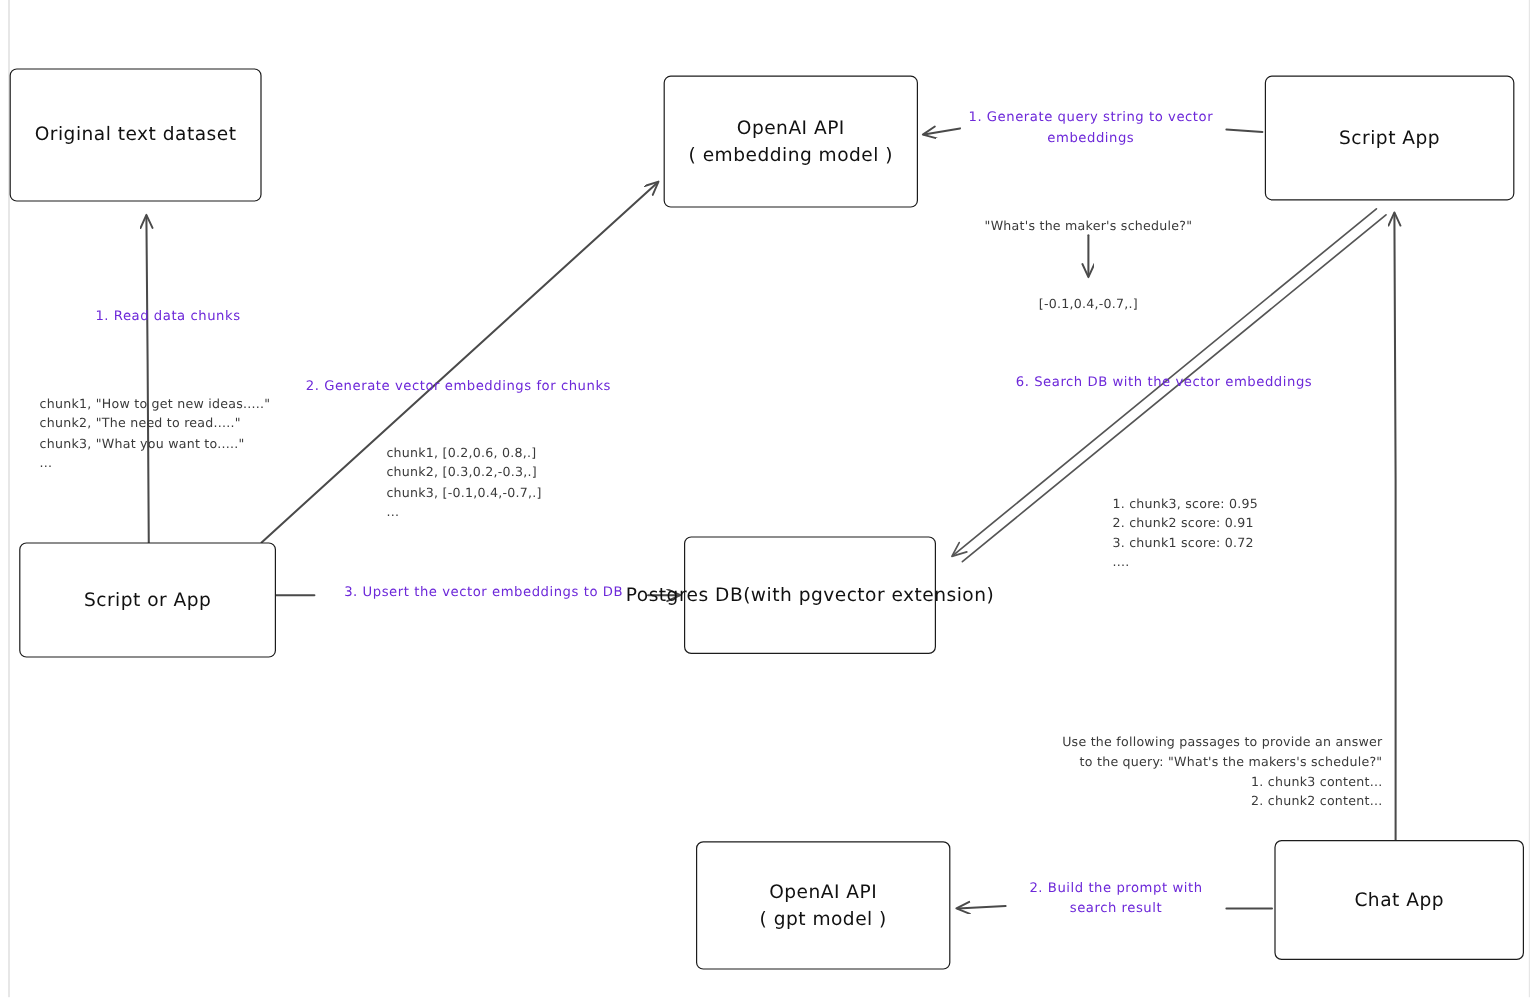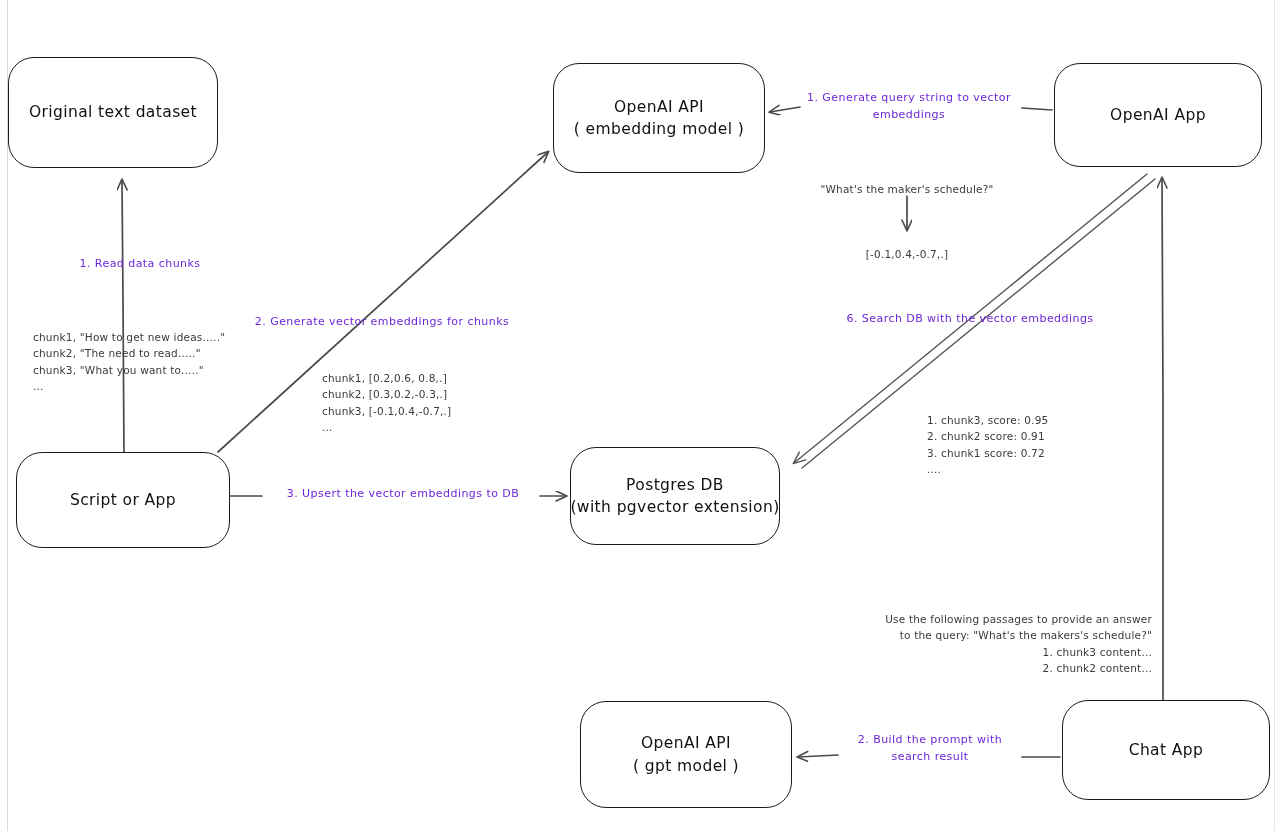--- a/index.html
+++ b/index.html
@@ -27,21 +27,21 @@
   }
   svg#wires{
     position:absolute;left:0;top:0;
     width:1280px;height:832px;
     pointer-events:none;
   }
   .node{
     position:absolute;
     box-sizing:border-box;
     border:1.6px solid #1c1c1c;
-    border-radius:26px;
+    border-radius:6px;
     background:#ffffff;
     display:flex;
     align-items:center;
     justify-content:center;
     text-align:center;
     line-height:1.45;
     color:#111111;
     font-size:15.5px;
     letter-spacing:.4px;
   }
@@ -113,27 +113,27 @@
 
   <div class="node" style="left:16px;top:452px;width:214px;height:96px;">
     <span class="l1">Script or App</span>
   </div>
 
   <div class="node" style="left:553px;top:63px;width:212px;height:110px;flex-direction:column;">
     <span class="l1">OpenAI API</span>
     <span class="l2">( embedding model )</span>
   </div>
 
-  <div class="node" style="left:570px;top:447px;width:210px;height:98px;flex-direction:column;">
+  <div class="node" style="left:570px;top:447px;width:210px;height:98px;flex-direction:row;">
     <span class="l1">Postgres DB</span>
     <span class="l2">(with pgvector extension)</span>
   </div>
 
   <div class="node" style="left:1054px;top:63px;width:208px;height:104px;">
-    <span class="l1">OpenAI App</span>
+    <span class="l1">Script App</span>
   </div>
 
   <div class="node" style="left:1062px;top:700px;width:208px;height:100px;">
     <span class="l1">Chat App</span>
   </div>
 
   <div class="node" style="left:580px;top:701px;width:212px;height:107px;flex-direction:column;">
     <span class="l1">OpenAI API</span>
     <span class="l2">( gpt model )</span>
   </div>

